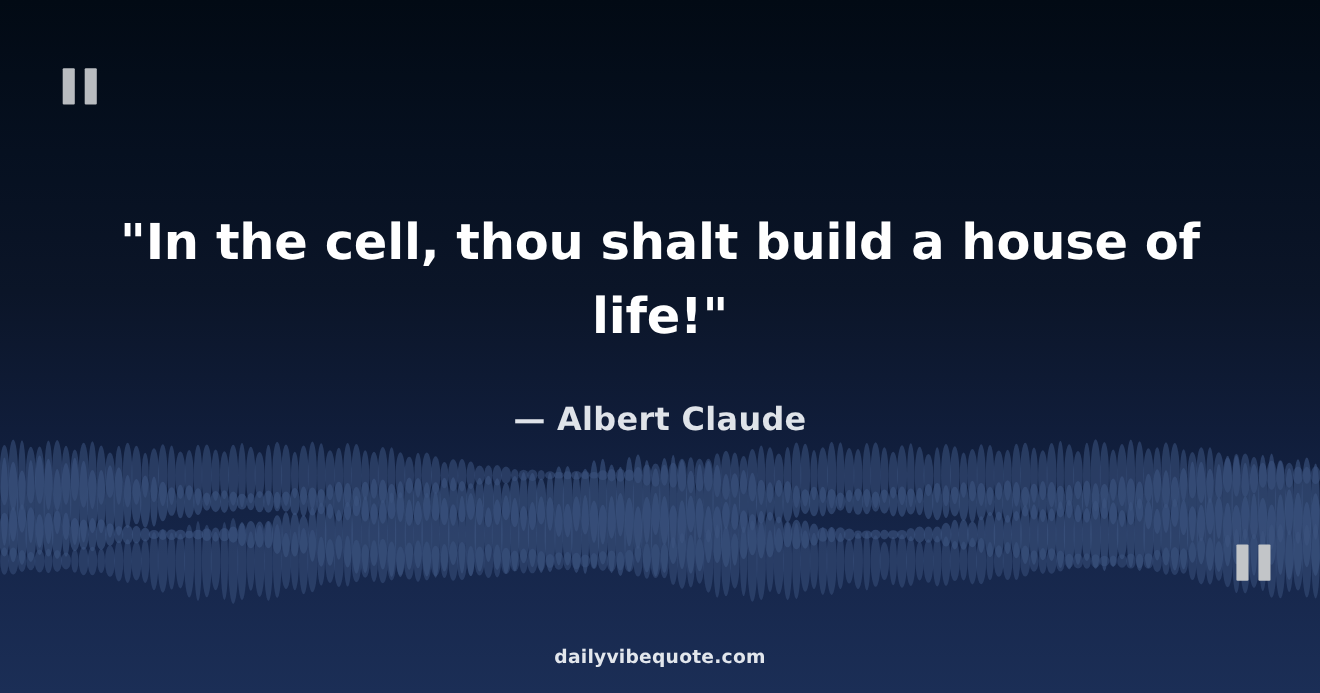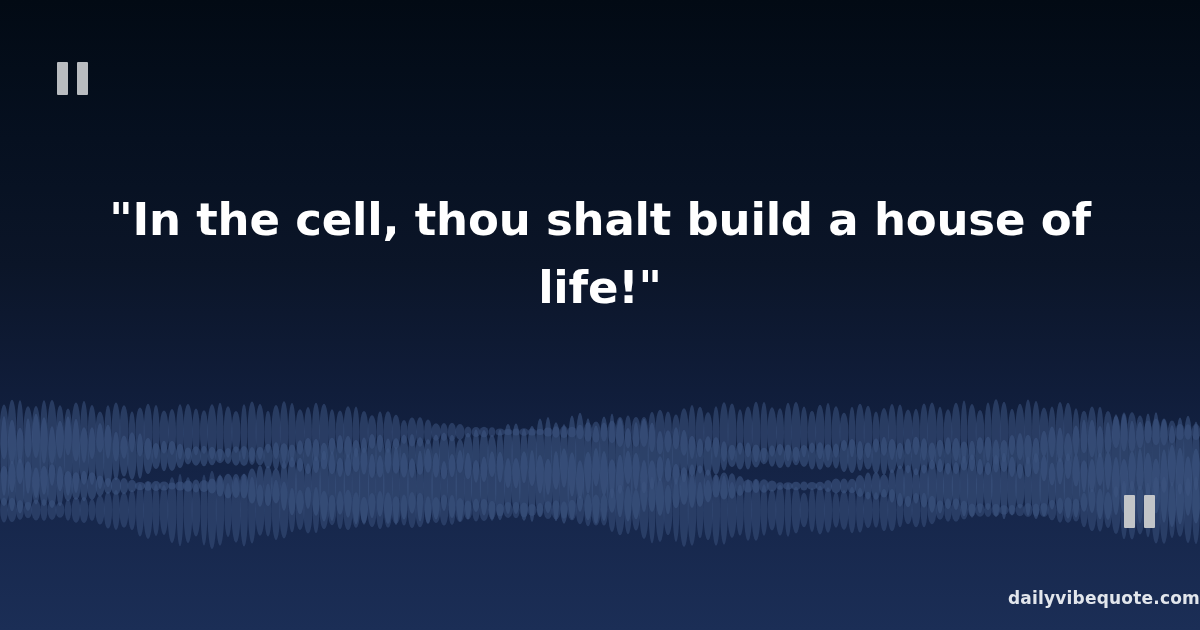--- a/index.html
+++ b/index.html
@@ -92,21 +92,21 @@
     font-weight: bold;
     color: #dfe3e9;
     letter-spacing: 0.3px;
   }
 
   #footer-domain {
     position: absolute;
     left: 0;
     bottom: 22px;
     width: 1200px;
-    text-align: right;
+    text-align: center;
     font-size: 17px;
     font-weight: bold;
     color: #e2e6ec;
     letter-spacing: 0.2px;
     z-index: 5;
   }
 </style>
 </head>
 <body>
 
@@ -721,17 +721,18 @@
   </div>
 
   <div class="quote-mark" id="quote-mark-close">
     <span></span>
     <span></span>
   </div>
 
   <div id="content">
     <div id="quote-text">"In the cell, thou shalt build a house of life!"</div>
 
+    <div id="quote-attribution">— Albert Claude</div>
   </div>
 
   <div id="footer-domain">dailyvibequote.com</div>
 
 </div>
 
 </body></html>

